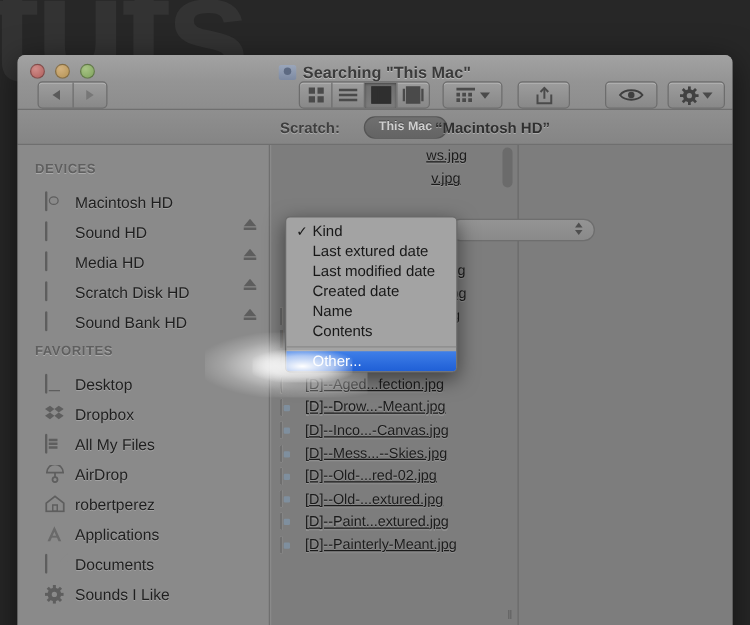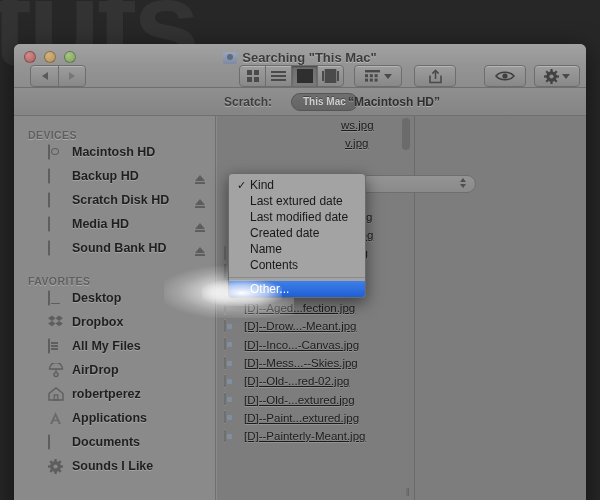--- a/index.html
+++ b/index.html
@@ -136,25 +136,24 @@
     border-right:1px solid #6f6f6f;
     padding-top:9px;
     overflow:hidden;
   }
   .sb-header {
     font-size:10.5px; font-weight:bold; letter-spacing:.4px;
     color:#5f5f5f; text-shadow:0 1px 0 rgba(255,255,255,.28);
     padding:4px 0 4px 14px;
   }
   .sb-item {
-    height:24px; display:flex; align-items:flex-start;
-    padding-left:34px; position:relative;
+    height:24px; display:flex; align-items:flex-end;
+    padding-left:22px; position:relative;
     font-size:12.5px; color:#1f1f1f;
     text-shadow:0 1px 0 rgba(255,255,255,.22);
-    font-weight:bold;
   }
   .sb-ico { width:17px; height:15px; margin-right:7px; flex:0 0 17px; position:relative; }
   .eject {
     position:absolute; right:10px; top:6px;
     width:0;height:0;
     border-left:5px solid transparent;border-right:5px solid transparent;
     border-bottom:6px solid #5d5d5d;
   }
   .eject::after{
     content:""; position:absolute; left:-5px; top:7px; width:10px; height:2px; background:#5d5d5d;
@@ -396,31 +395,31 @@
     <div id="sidebar">
 
       <div class="sb-header">DEVICES</div>
 
       <div class="sb-item">
         <span class="sb-ico"><span class="ic-hd internal"></span></span>
         <span>Macintosh HD</span>
       </div>
       <div class="sb-item">
         <span class="sb-ico"><span class="ic-hd"></span></span>
-        <span>Backup HD</span>
+        <span>Sound HD</span>
+        <span class="eject"></span>
+      </div>
+      <div class="sb-item">
+        <span class="sb-ico"><span class="ic-hd"></span></span>
+        <span>Media HD</span>
         <span class="eject"></span>
       </div>
       <div class="sb-item">
         <span class="sb-ico"><span class="ic-hd"></span></span>
         <span>Scratch Disk HD</span>
-        <span class="eject"></span>
-      </div>
-      <div class="sb-item">
-        <span class="sb-ico"><span class="ic-hd"></span></span>
-        <span>Media HD</span>
         <span class="eject"></span>
       </div>
       <div class="sb-item">
         <span class="sb-ico"><span class="ic-hd"></span></span>
         <span>Sound Bank HD</span>
         <span class="eject"></span>
       </div>
 
       <div class="sb-header" style="margin-top:6px">FAVORITES</div>
 

